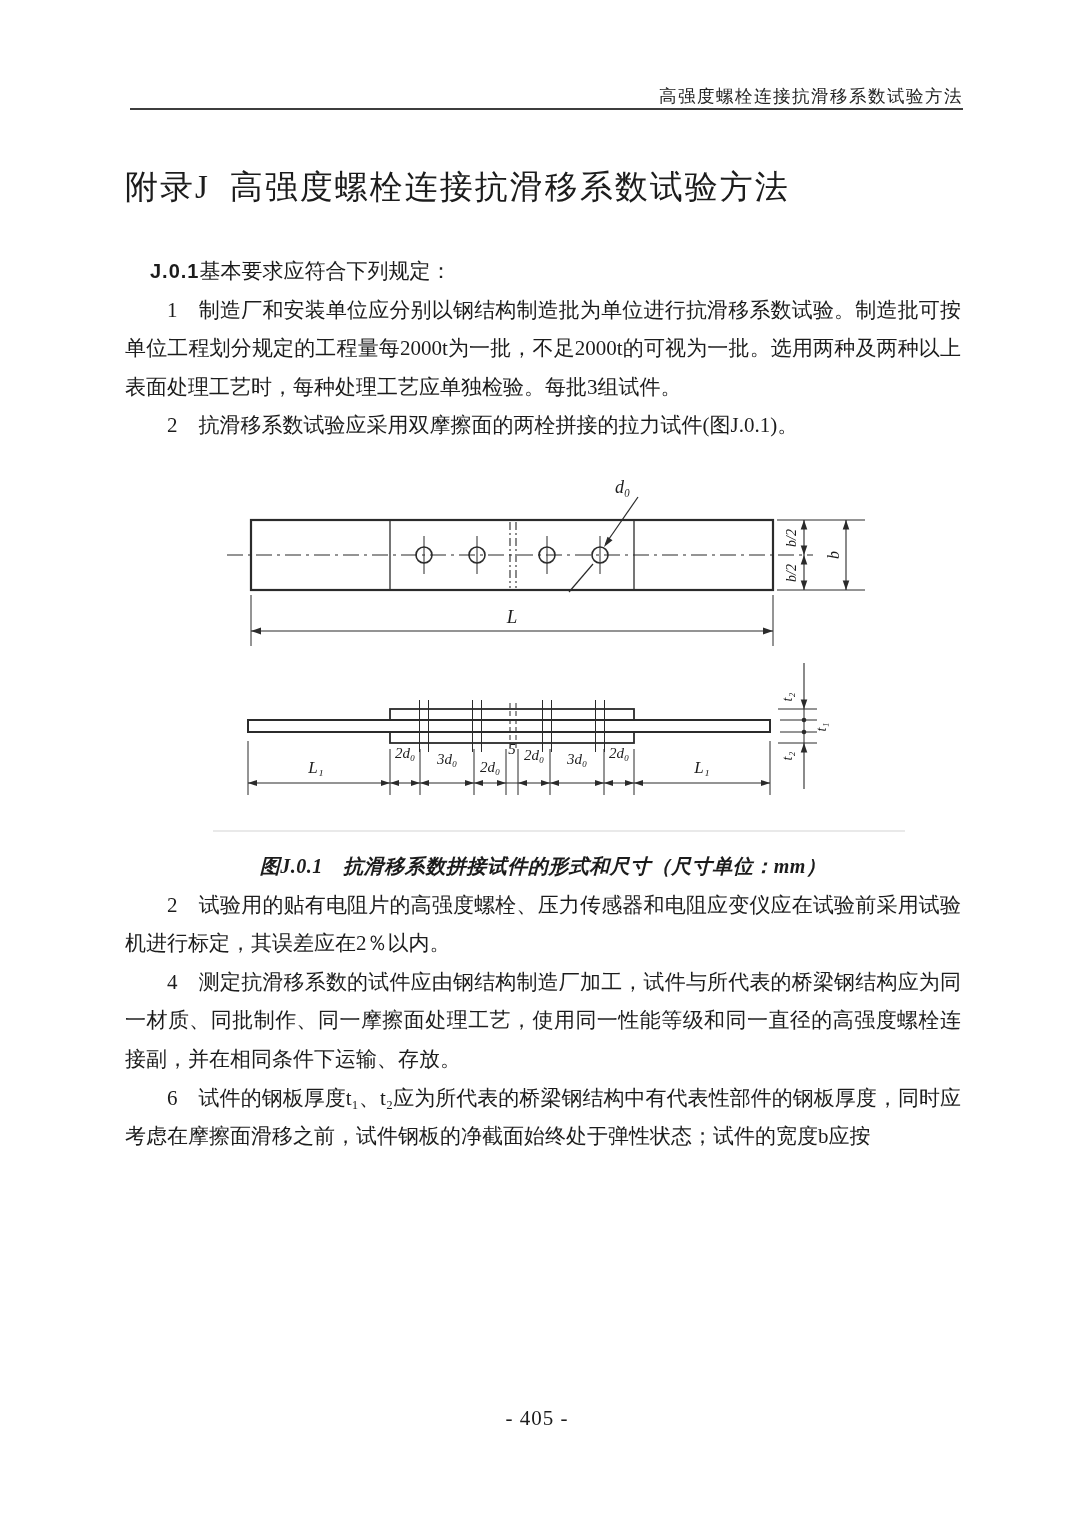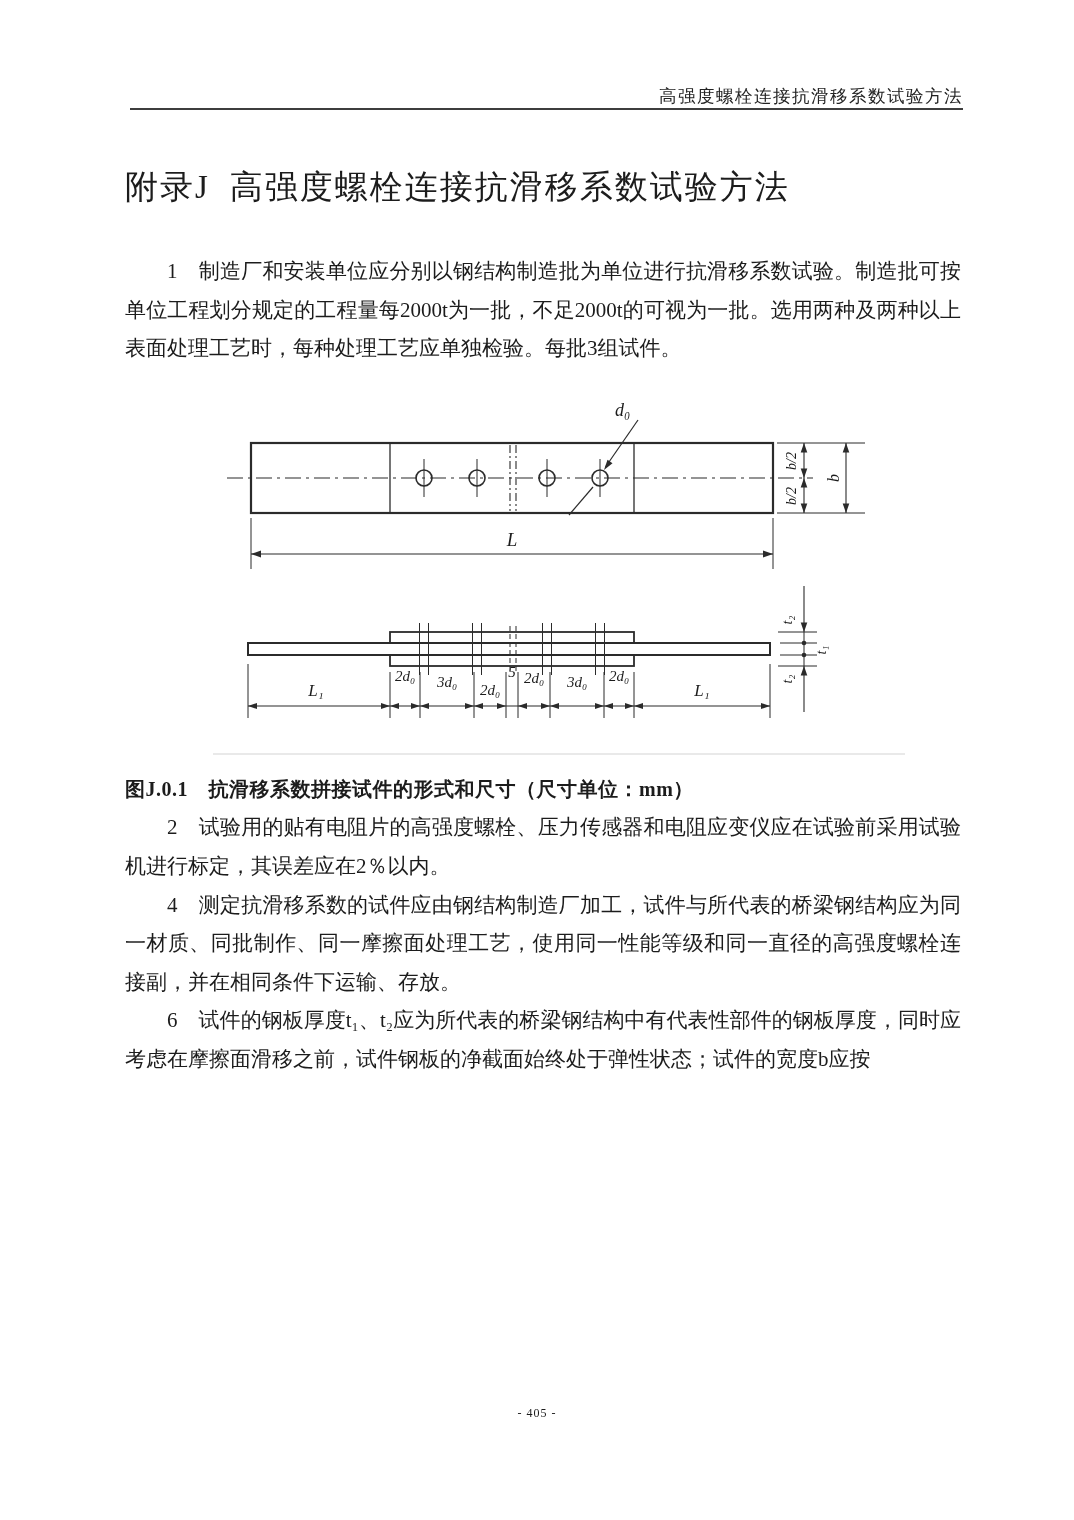--- a/index.html
+++ b/index.html
@@ -29,45 +29,48 @@
   .sec-head{ margin:0; padding-left:25px; }
   .sec-head.sec2{ margin-top:46px; }
   .sec-code{
     font-family:"Liberation Sans","DejaVu Sans",sans-serif;
     font-weight:bold; font-size:20px; letter-spacing:1px;
   }
   p.item{ margin:0; text-indent:2em; }
   .figure-wrap{ margin:6px 0 0 88px; width:692px; height:386px; position:relative; }
   .figure-wrap svg{ display:block; }
   .figure-caption{
-    margin:10px 0 0 0; text-align:left; font-weight:bold; font-size:20px;
+    margin:10px 0 0 0; text-align:center; font-weight:bold; font-size:20px;
     letter-spacing:0.5px;
+    font-style:italic;
   }
   .footer{
     position:absolute; top:1406px; left:0; width:100%;
-    text-align:center; font-size:12px; letter-spacing:1px;
+    text-align:center; font-size:21px; letter-spacing:1px;
   }
   
   .ln  { stroke:#2b2b2b; fill:none; }
   .arw { fill:#2b2b2b; stroke:none; }
   .lbl { fill:#1c1c1c; font-style:italic; font-family:"Liberation Serif","DejaVu Serif",serif; }
 </style>
 </head>
 <body>
 
 <div>
 
   <div class="running-head">高强度螺栓连接抗滑移系数试验方法</div>
   <div class="head-rule"></div>
 
   <h1 class="doc-title"><span class="t1">附录J</span><span class="t2">高强度螺栓连接抗滑移系数试验方法</span></h1>
 
   <div class="content">
 
+    <p class="sec-head"><span class="sec-code">J.0.1</span><span>基本要求应符合下列规定：</span></p>
     <p class="item">1　制造厂和安装单位应分别以钢结构制造批为单位进行抗滑移系数试验。制造批可按单位工程划分规定的工程量每2000t为一批，不足2000t的可视为一批。选用两种及两种以上表面处理工艺时，每种处理工艺应单独检验。每批3组试件。</p>
+    <p class="item">2　抗滑移系数试验应采用双摩擦面的两栓拼接的拉力试件(图J.0.1)。</p>
 
     <div class="figure-wrap">
       <svg width="692" height="386" viewBox="0 0 692 386">
 
         <g>
           <rect class="ln" x="38" y="69" width="522" height="70" stroke-width="2.2"></rect>
           <line class="ln" x1="177" y1="69" x2="177" y2="139" stroke-width="1.3"></line>
           <line class="ln" x1="421" y1="69" x2="421" y2="139" stroke-width="1.3"></line>
           <line class="ln" x1="297" y1="71" x2="297" y2="137" stroke-width="1.1" stroke-dasharray="8 3 2 3"></line>
           <line class="ln" x1="303" y1="71" x2="303" y2="137" stroke-width="1.1" stroke-dasharray="8 3 2 3"></line>

